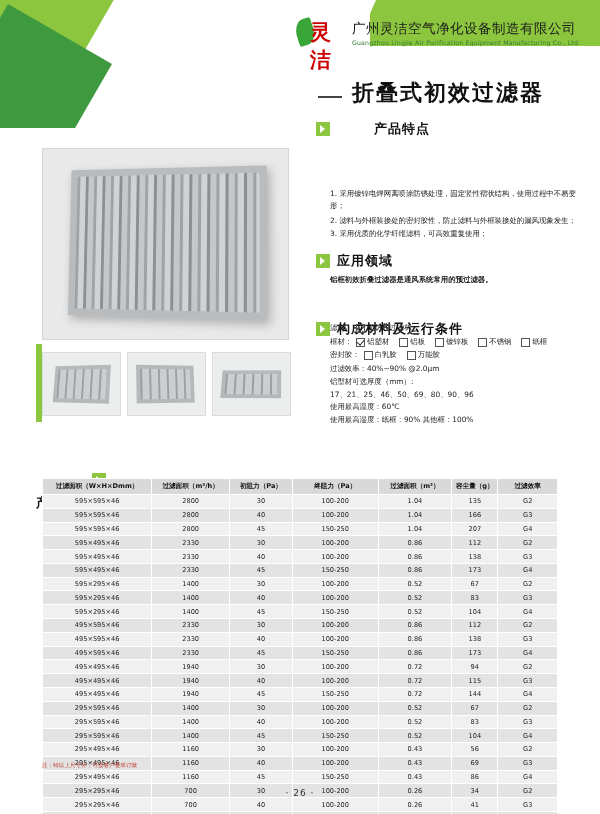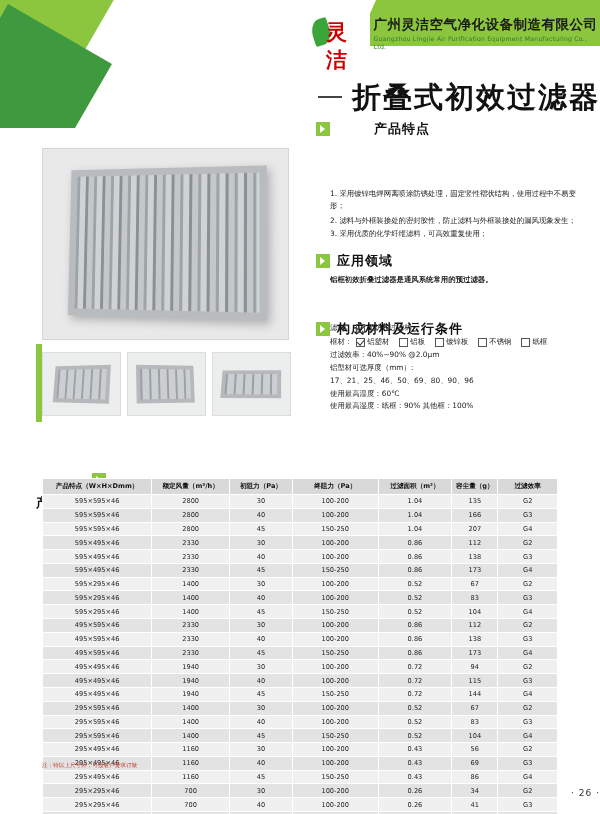--- a/index.html
+++ b/index.html
@@ -9,37 +9,37 @@
     font-family:"DejaVu Sans","Liberation Sans",sans-serif;
     color:#1a1a1a;
     position:relative;
     overflow:hidden;
   }
   
   .header{
     position:absolute;left:0;top:0;width:600px;height:64px;
   }
   .logo-wrap{
-    position:absolute;left:312px;top:16px;display:flex;align-items:center;gap:14px;
+    position:absolute;left:296px;top:16px;display:flex;align-items:center;gap:8px;
   }
   .logo-mark{
     width:48px;height:34px;position:relative;
   }
   .logo-leaf{
     position:absolute;left:0;top:3px;width:18px;height:26px;
     background:#3aa63a;border-radius:60% 10% 55% 10%;
     transform:rotate(-18deg);
   }
   .logo-cn{
     position:absolute;left:14px;top:2px;
     font-size:21px;font-weight:bold;color:#cc0000;letter-spacing:1px;
     font-family:"DejaVu Sans","Liberation Sans",sans-serif;
   }
   .logo-text{line-height:1.25;}
-  .logo-text .cn{font-size:13.5px;font-weight:bold;color:#1a1a1a;letter-spacing:.5px;}
+  .logo-text .cn{font-size:13.5px;font-weight:normal;color:#1a1a1a;letter-spacing:.5px;}
   .logo-text .en{font-size:6.2px;color:#2f7a2f;letter-spacing:.2px;margin-top:2px;}
   
   .corner-green{
     position:absolute;left:0;top:0;width:150px;height:128px;overflow:hidden;
   }
   .corner-green .big{
     position:absolute;left:-60px;top:-54px;width:150px;height:150px;
     background:#8cc63f;transform:rotate(30deg);
   }
   .corner-green .dark{
@@ -51,21 +51,21 @@
   }
   .top-right-green .shape{
     position:absolute;right:-40px;top:-64px;width:260px;height:110px;
     background:#8cc63f;transform:skewX(-24deg);
   }
   .title-rule{
     position:absolute;left:318px;top:96px;width:24px;height:2px;background:#444;
   }
   .page-title{
     position:absolute;left:352px;top:78px;
-    font-size:29px;font-weight:bold;letter-spacing:2px;color:#111;
+    font-size:22px;font-weight:bold;letter-spacing:2px;color:#111;
   }
   
   .sec-head{position:absolute;display:flex;align-items:center;gap:7px;}
   .arrow-ic{
     width:14px;height:14px;background:#8cc63f;position:relative;flex:none;
   }
   .arrow-ic:after{
     content:"";position:absolute;left:4px;top:3px;
     border-left:5px solid #fff;border-top:4px solid transparent;border-bottom:4px solid transparent;
   }
@@ -131,21 +131,21 @@
   }
   td{
     border:1px solid #ffffff;padding:2.4px 2px;text-align:center;color:#222;
   }
   tr.odd td{background:#f0f0f0;}
   tr.even td{background:#e3e3e3;}
   .note{
     position:absolute;left:42px;top:762px;font-size:5.6px;color:#c0392b;
   }
   .pagenum{
-    position:absolute;left:0;top:788px;width:600px;text-align:right;
+    position:absolute;left:0;top:788px;width:600px;text-align:center;
     font-size:9px;color:#333;letter-spacing:1px;
   }
 </style>
 </head>
 <body>
 
 <div class="header">
   <div class="top-right-green">
     <div class="shape"></div>
   </div>
@@ -233,39 +233,50 @@
     <span class="opt">
         <span class="chk"></span>
       <span>不锈钢</span>
       </span>
     <span class="opt">
         <span class="chk"></span>
       <span>纸框</span>
       </span>
   </div>
 
+  <div class="mat-row">
+    <span class="mat-lab">密封胶：</span>
+    <span class="opt">
+        <span class="chk"></span>
+      <span>白乳胶</span>
+      </span>
+    <span class="opt">
+        <span class="chk"></span>
+      <span>万能胶</span>
+      </span>
+  </div>
 
   <div>过滤效率：40%~90% @2.0μm</div>
   <div>铝型材可选厚度（mm）:</div>
   <div>17、21、25、46、50、69、80、90、96</div>
   <div>使用最高温度：60℃</div>
   <div>使用最高湿度：纸框：90%      其他框：100%</div>
 </div>
 
 <div class="sec-head" style="left:36px;top:473px;flex-direction:column;">
   <span class="arrow-ic"></span>
   <span class="txt">产品尺寸与具体参数</span>
 </div>
 
 <div class="tbl-wrap">
   <table>
     <thead>
       <tr>
-        <th style="width:110px">产品特点（W×H×Dmm）</th>
-        <th style="width:78px">额定风量（m³/h）</th>
+        <th style="width:110px">过滤面积（W×H×Dmm）</th>
+        <th style="width:78px">过滤面积（m³/h）</th>
         <th style="width:62px">初阻力（Pa）</th>
         <th style="width:88px">终阻力（Pa）</th>
         <th style="width:74px">过滤面积（m²）</th>
         <th style="width:44px">容尘量（g）</th>
         <th style="width:60px">过滤效率</th>
       </tr>
     </thead>
     <tbody>
         <tr class="odd">
           <td>595×595×46</td>

